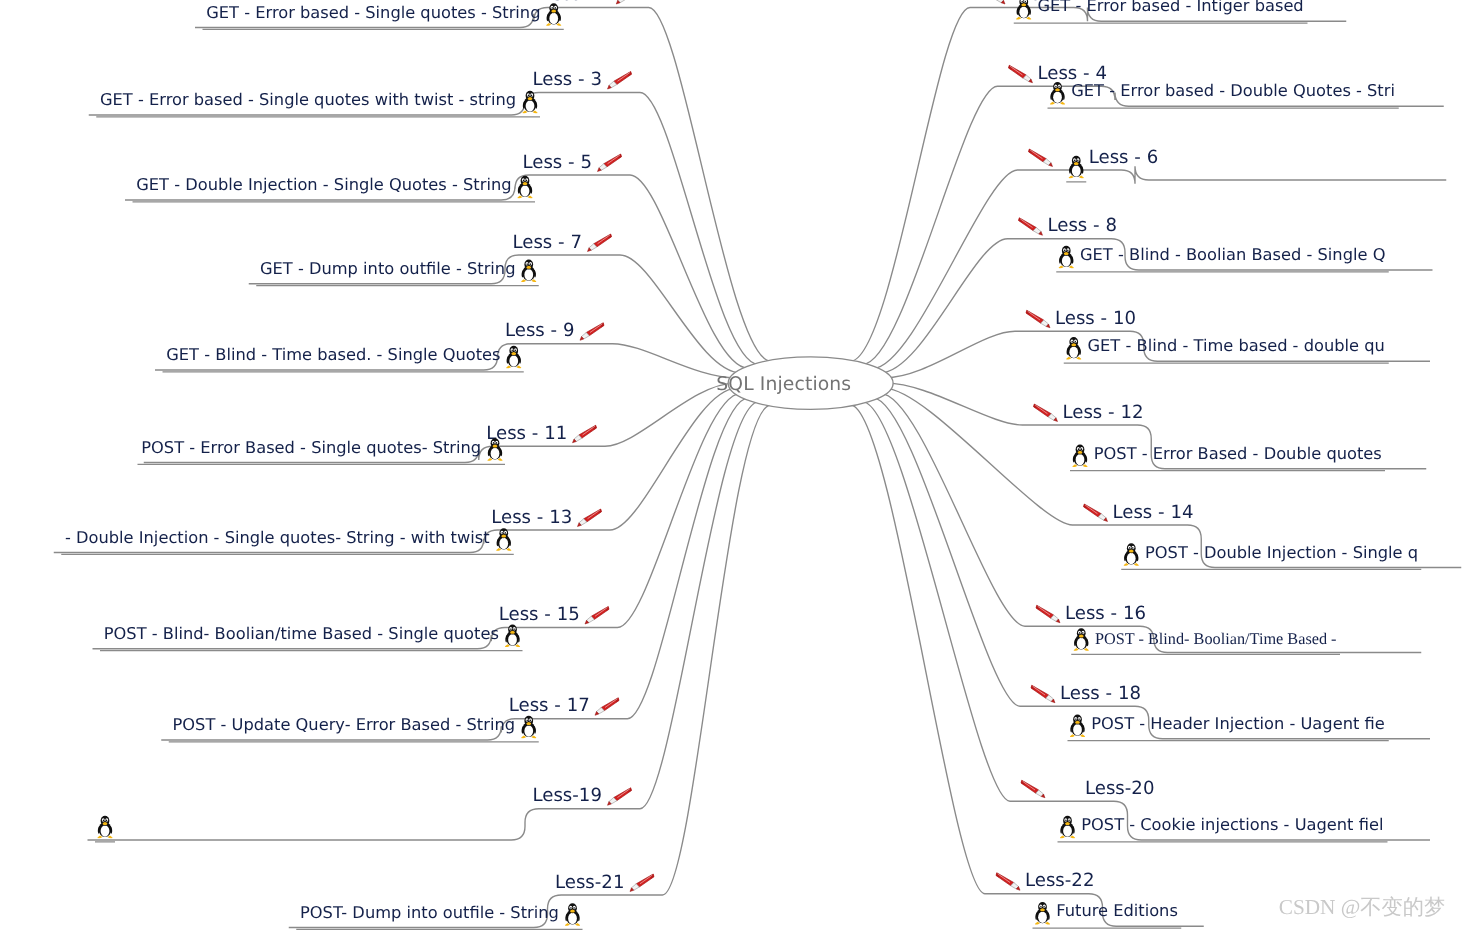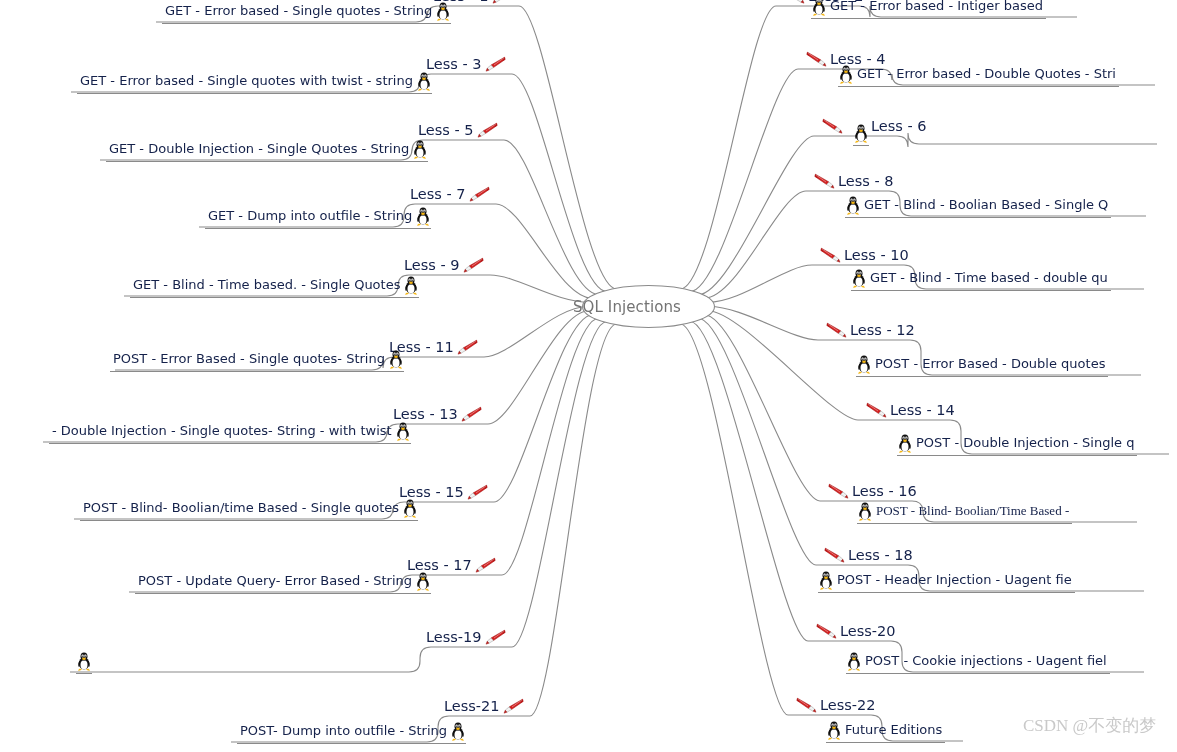--- a/index.html
+++ b/index.html
@@ -736,40 +736,40 @@
               <path d="M20.6 1.2 L21.2 3.4 L9.4 11.6 L7.0 9.0 Z" fill="#d32020" stroke="#9c1414" stroke-width=".5"></path>
               <path d="M20.6 1.2 L21.2 3.4 L18.8 4.9 L18.2 2.6 Z" fill="#b81b1b"></path>
               <path d="M7.0 9.0 L9.4 11.6 L5.0 14.2 L3.2 12.2 Z" fill="#f2f2f2" stroke="#9a9a9a" stroke-width=".5"></path>
               <path d="M3.2 12.2 L5.0 14.2 L2.0 15.2 Z" fill="#c2201d" stroke="#8f1313" stroke-width=".4"></path>
               <path d="M19.9 2.0 L10.0 9.0" stroke="#ffffff" stroke-width=".7" opacity=".55"></path>
             </g>
           </svg>
         </span>
         <span class="blabel">Less - 18</span>
       </div>
-      <div class="leaf right" style="top: 571px; left: 818px;">
+      <div class="leaf right" style="top: 571px; left: 854px;">
         <span class="tux">
           <svg viewBox="0 0 16 19" xmlns="http://www.w3.org/2000/svg">
             <ellipse cx="8" cy="11.6" rx="5.2" ry="6.0" fill="#101010"></ellipse>
             <ellipse cx="8" cy="12.8" rx="3.5" ry="4.6" fill="#ffffff"></ellipse>
             <ellipse cx="8" cy="4.6" rx="3.5" ry="4.0" fill="#111111"></ellipse>
             <ellipse cx="6.6" cy="4.0" rx="1.15" ry="1.45" fill="#ffffff"></ellipse>
             <ellipse cx="9.4" cy="4.0" rx="1.15" ry="1.45" fill="#ffffff"></ellipse>
             <ellipse cx="6.75" cy="4.3" rx=".55" ry=".75" fill="#111"></ellipse>
             <ellipse cx="9.25" cy="4.3" rx=".55" ry=".75" fill="#111"></ellipse>
             <path d="M8 5.5 C6.3 5.7 5.7 6.8 6.4 7.6 C7.0 8.2 9.0 8.2 9.6 7.6 C10.3 6.8 9.7 5.7 8 5.5Z" fill="#f5b714"></path>
             <path d="M4.0 16.4 C2.6 17.6 1.4 18.3 2.2 18.6 C3.2 18.9 5.2 18.4 5.9 17.6Z" fill="#f5b714"></path>
             <path d="M12.0 16.4 C13.4 17.6 14.6 18.3 13.8 18.6 C12.8 18.9 10.8 18.4 10.1 17.6Z" fill="#f5b714"></path>
             <path d="M3.3 9.0 C2.1 10.6 2.0 13.4 2.6 14.6 C3.1 15.4 3.6 14.6 3.4 13.4 C3.2 11.8 3.6 10.0 4.1 9.2Z" fill="#0d0d0d"></path>
             <path d="M12.7 9.0 C13.9 10.6 14.0 13.4 13.4 14.6 C12.9 15.4 12.4 14.6 12.6 13.4 C12.8 11.8 12.4 10.0 11.9 9.2Z" fill="#0d0d0d"></path>
           </svg>
         </span>
         <span class="ltext">POST - Header Injection - Uagent fie</span>
       </div>
-      <div class="branch right" style="top: 623px; left: 816px;">
+      <div class="branch right" style="top: 623px; left: 816px; gap: 28px;">
         <span class="marker">
           <svg viewBox="0 0 22 16" xmlns="http://www.w3.org/2000/svg">
             <g transform="translate(22,0) scale(-1,1)">
               <path d="M20.6 1.2 L21.2 3.4 L9.4 11.6 L7.0 9.0 Z" fill="#d32020" stroke="#9c1414" stroke-width=".5"></path>
               <path d="M20.6 1.2 L21.2 3.4 L18.8 4.9 L18.2 2.6 Z" fill="#b81b1b"></path>
               <path d="M7.0 9.0 L9.4 11.6 L5.0 14.2 L3.2 12.2 Z" fill="#f2f2f2" stroke="#9a9a9a" stroke-width=".5"></path>
               <path d="M3.2 12.2 L5.0 14.2 L2.0 15.2 Z" fill="#c2201d" stroke="#8f1313" stroke-width=".4"></path>
               <path d="M19.9 2.0 L10.0 9.0" stroke="#ffffff" stroke-width=".7" opacity=".55"></path>
             </g>
           </svg>

